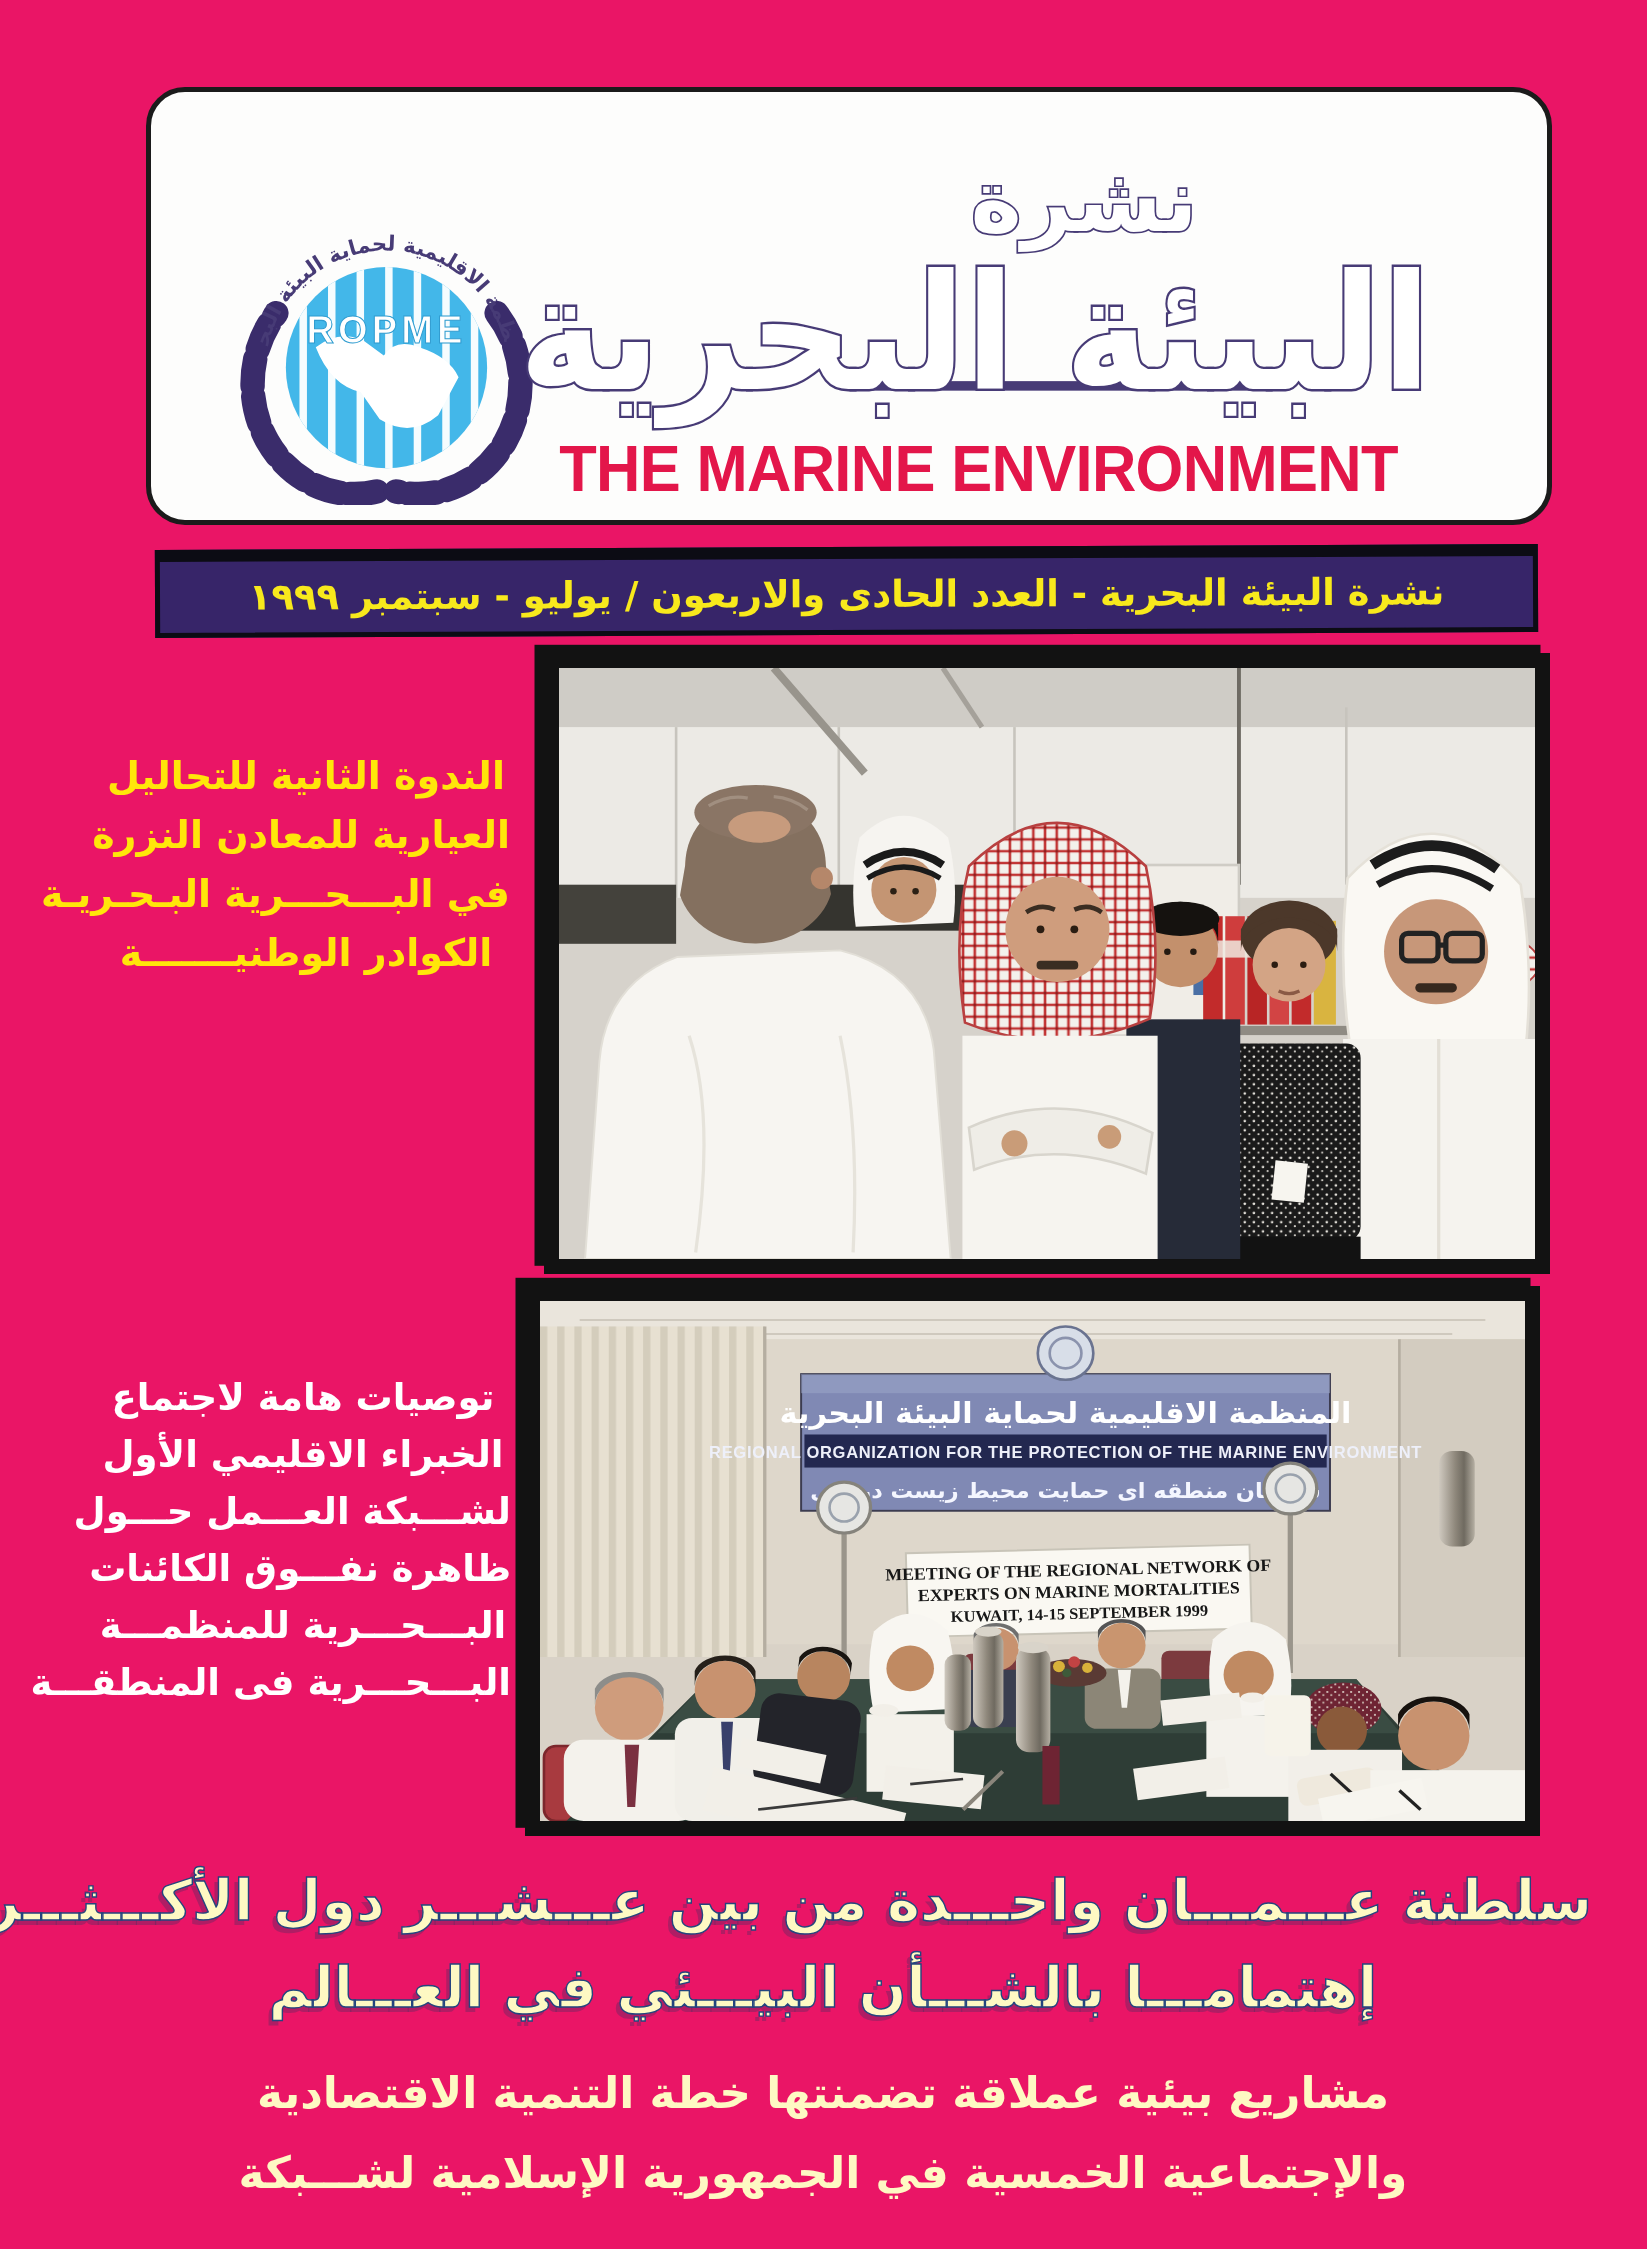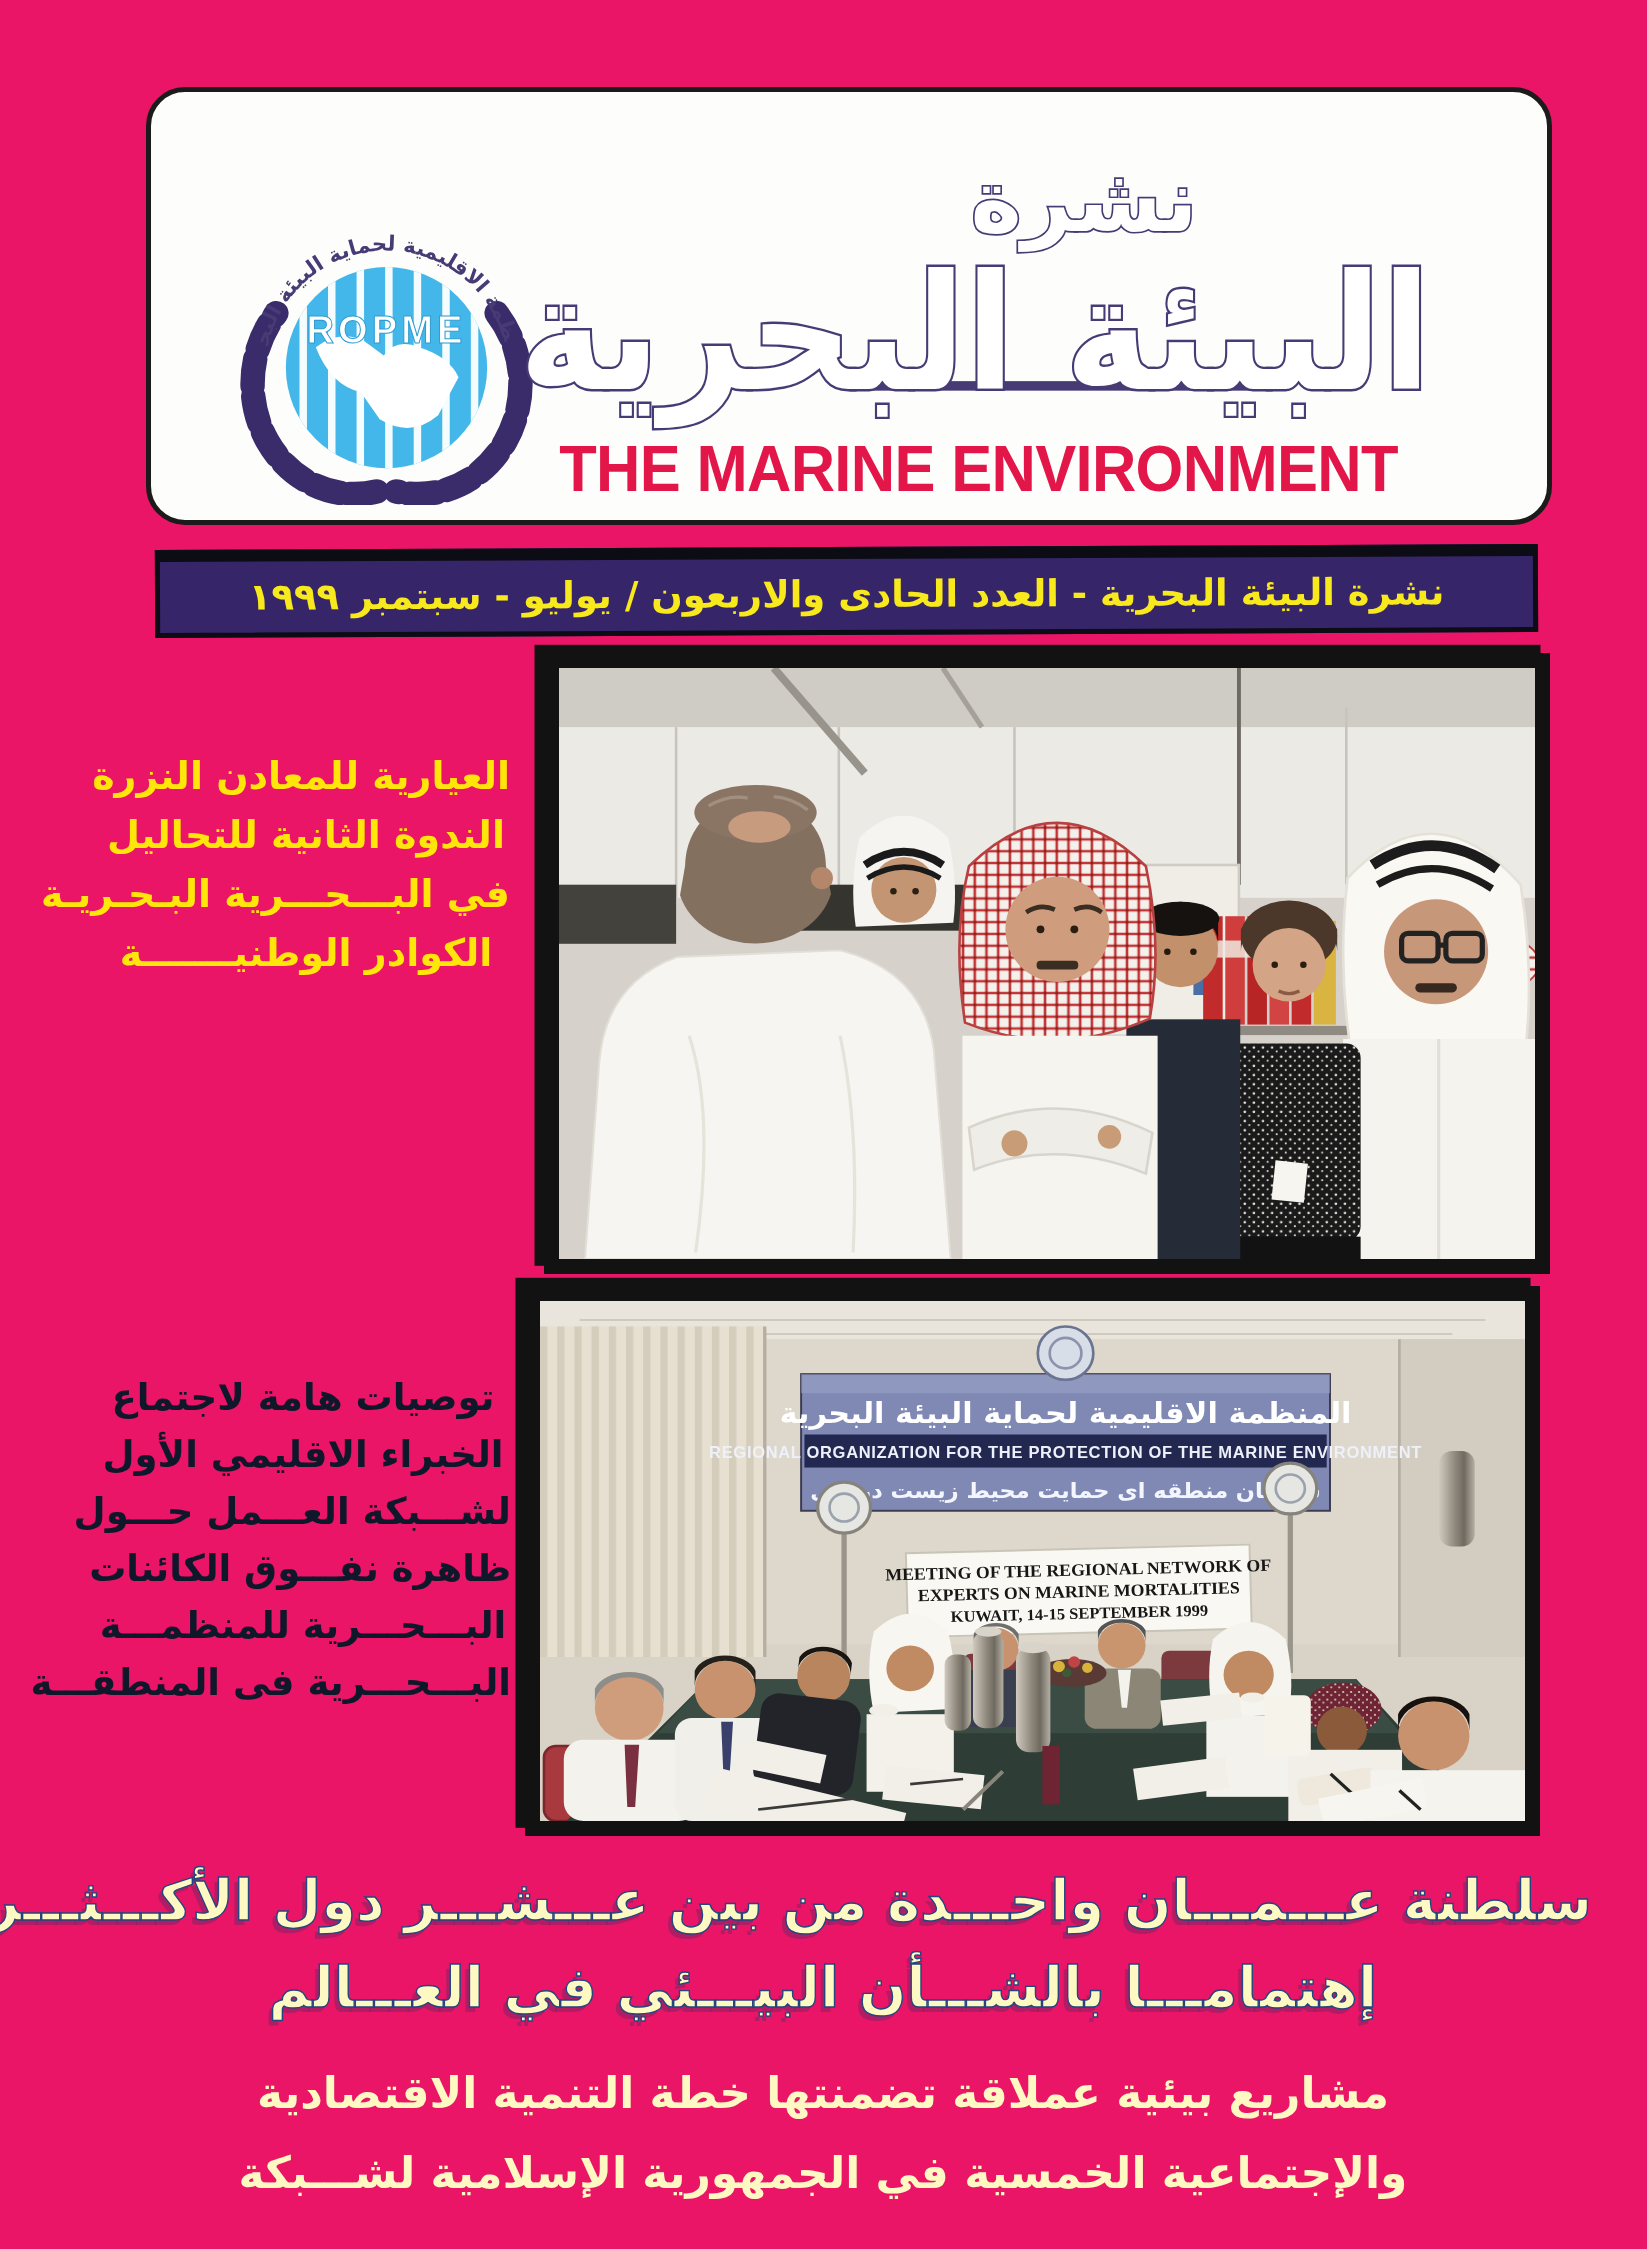--- a/index.html
+++ b/index.html
@@ -26,21 +26,21 @@
   .photo{position:absolute;border:15px solid #121212;background:#121212;
     box-shadow:-9.5px -8.2px 0 0 #121212;}
   .photo svg{display:block;}
   .photo1{left:544px;top:653px;width:976px;height:591px;}
   .photo2{left:525px;top:1286px;width:985px;height:520px;}
 
   
   .caption{position:absolute;direction:rtl;text-align:center;font-weight:bold;white-space:nowrap;}
   .caption .ln{display:block;}
   .caption1{left:102px;top:747px;width:408px;color:#FFE60A;font-size:38px;line-height:59px;}
-  .caption2{left:95px;top:1369px;width:416px;color:#0f172a;font-size:37px;line-height:57px;}
+  .caption2{left:95px;top:1369px;width:416px;color:#ffffff;font-size:37px;line-height:57px;}
 
   
   .headline-blue{position:absolute;left:54px;top:1857px;width:1538px;text-align:center;
     direction:rtl;font-weight:bold;font-size:56px;line-height:87px;color:#fef9c3;
     -webkit-text-stroke:1.4px #24457e;
     text-shadow:-4.1px 4.8px 0 rgba(43,50,96,.30);white-space:nowrap;}
   .headline-white{position:absolute;left:54px;top:2053px;width:1538px;text-align:center;
     direction:rtl;font-weight:bold;font-size:44px;line-height:80px;color:#fef9c3;white-space:nowrap;}
 </style>
 </head>
@@ -210,22 +210,22 @@
         <path d="M194 300 a108 104 0 0 1 216 0 l8 44 a120 100 0 0 1 -232 2 z" fill="#84705f"></path>
         <ellipse cx="302" cy="220" rx="94" ry="42" fill="#8a7565"></ellipse>
         <ellipse cx="308" cy="242" rx="48" ry="24" fill="#c79b7d"></ellipse>
         <path d="M230 210 q30 -18 60 -12 M330 196 q28 2 52 20" stroke="#a18f80" stroke-width="5" fill="none"></path>
         <circle cx="404" cy="320" r="17" fill="#b5876a"></circle>
       </g>
     </svg>
   </figure>
 
   <div class="caption caption1" dir="rtl">
+    <span class="ln">الندوة الثانية للتحاليل</span>
     <span class="ln">العيارية للمعادن النزرة</span>
-    <span class="ln">الندوة الثانية للتحاليل</span>
     <span class="ln">في البـــحـــرية البـحـريـة</span>
     <span class="ln">الكوادر الوطنيـــــــة</span>
   </div>
 
   <figure class="photo photo2" style="margin:0">
     <svg viewBox="0 0 1490 818" width="985" height="520" preserveAspectRatio="none">
       <defs>
         <pattern id="pBl" width="26" height="10" patternUnits="userSpaceOnUse">
           <rect width="26" height="10" fill="#e7e0d1"></rect>
             <rect width="11" height="10" fill="#d4cdbc"></rect>

